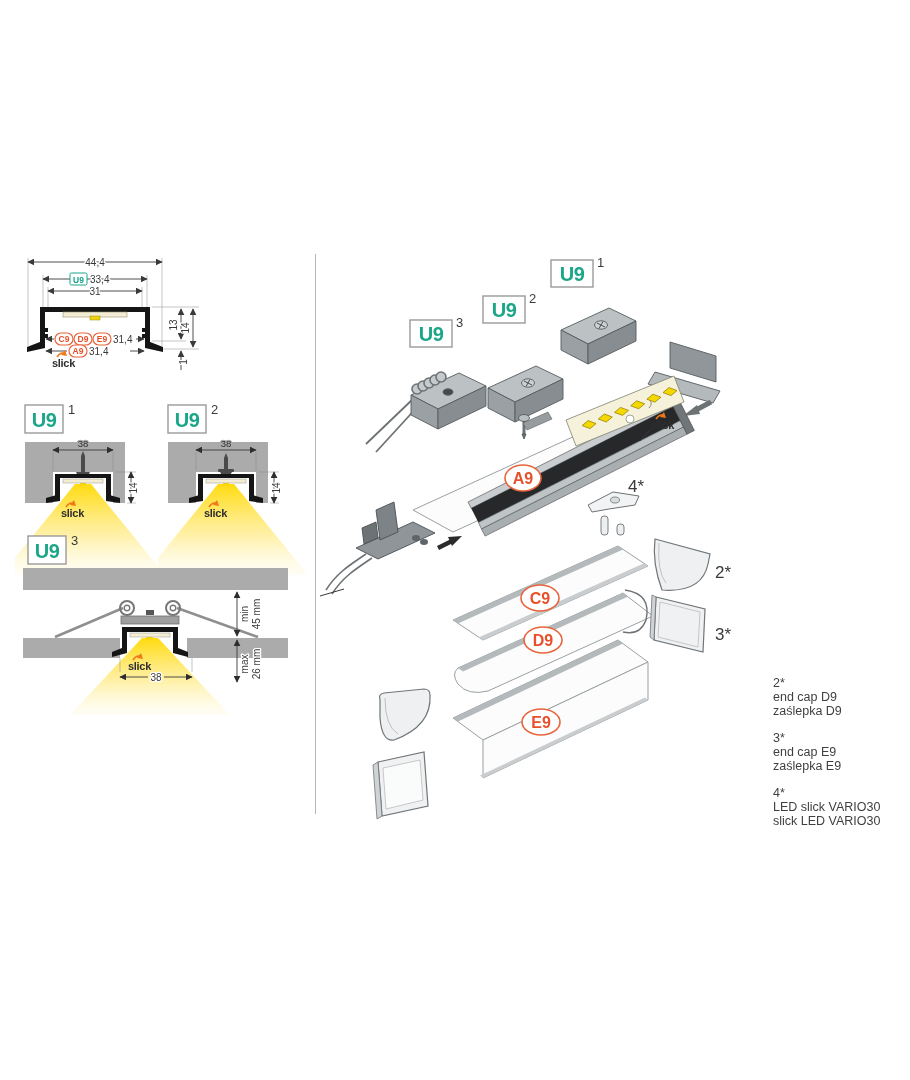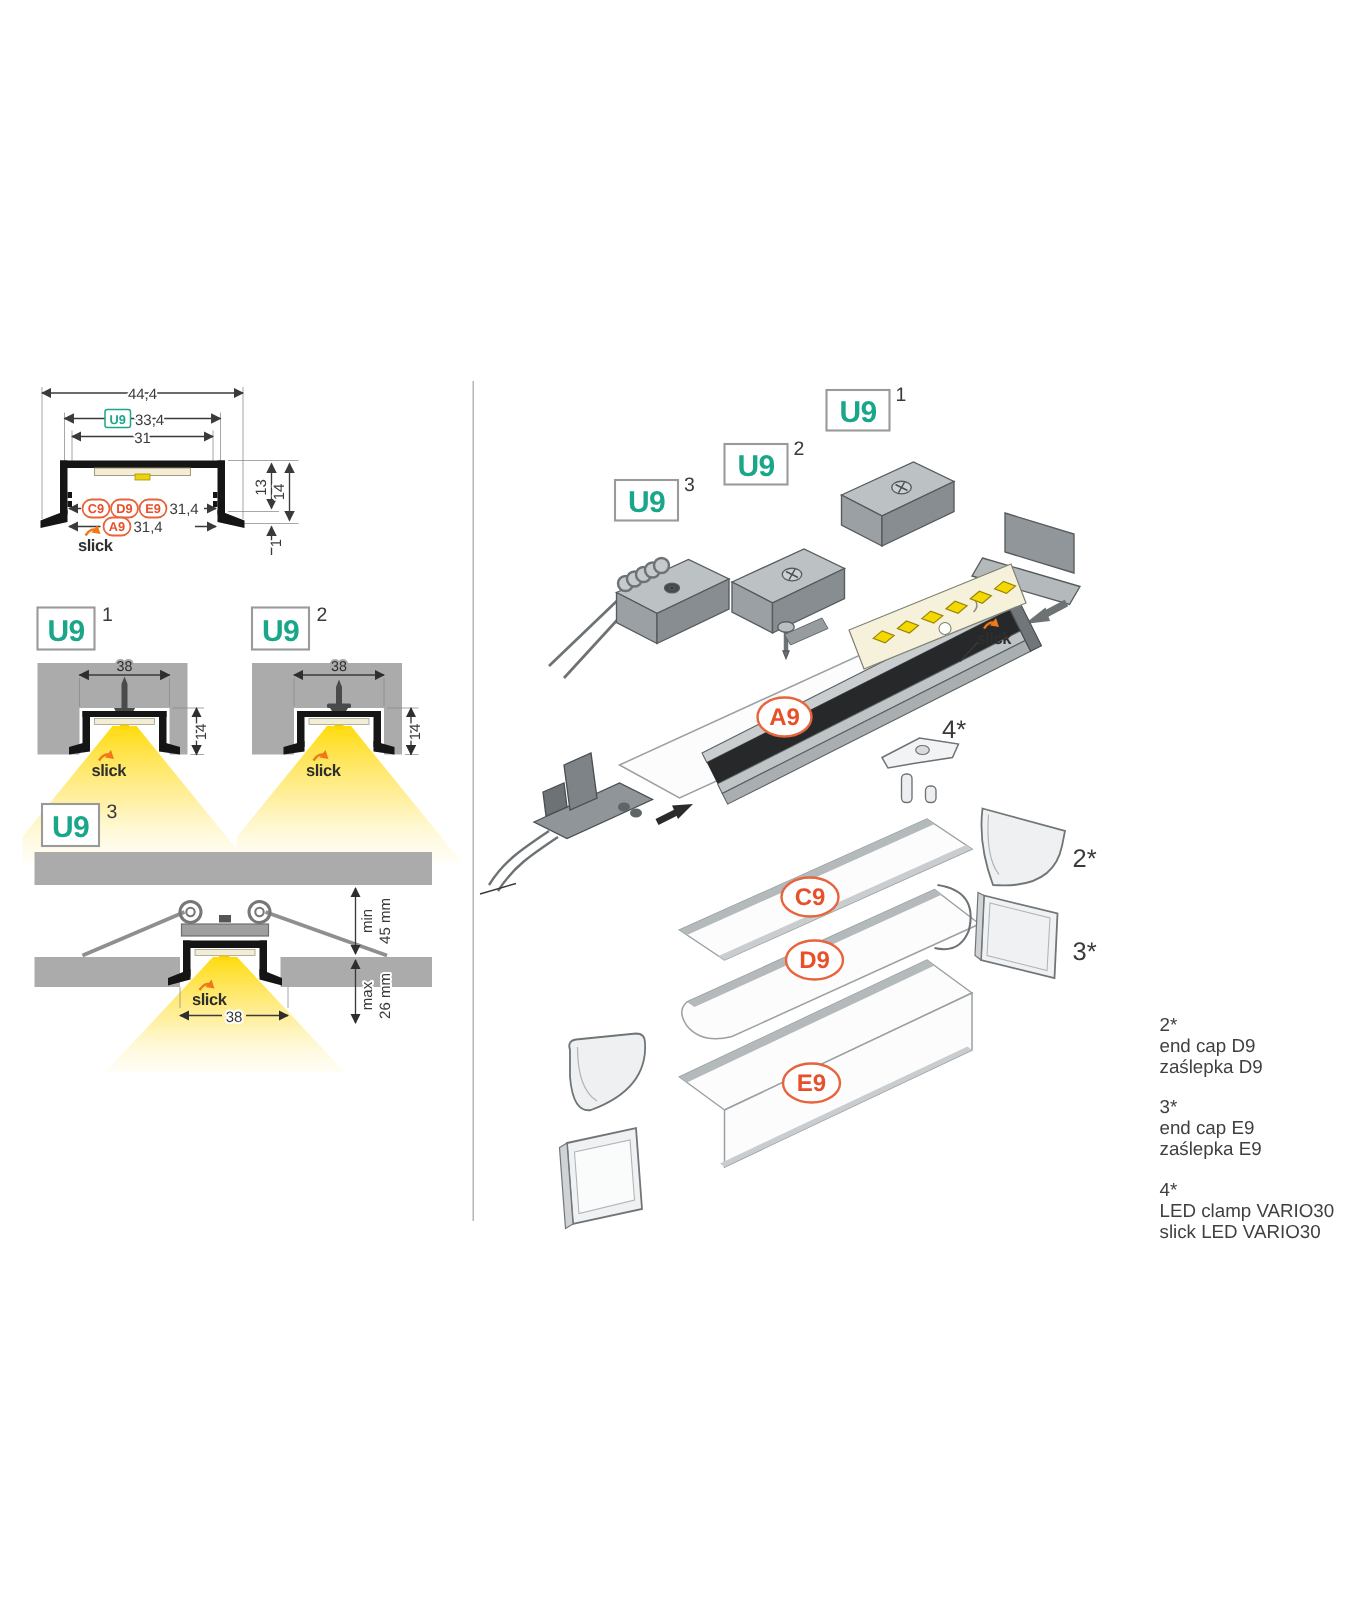--- a/index.html
+++ b/index.html
@@ -472,18 +472,18 @@
       <div>end cap D9</div>
       <div>zaślepka D9</div>
     </div>
     <div class="lgroup">
       <div>3*</div>
       <div>end cap E9</div>
       <div>zaślepka E9</div>
     </div>
     <div class="lgroup">
       <div>4*</div>
-      <div>LED clamp VARIO30</div>
+      <div>LED slick VARIO30</div>
       <div>slick LED VARIO30</div>
     </div>
   </div>
 
 </div>
 
 </body></html>

